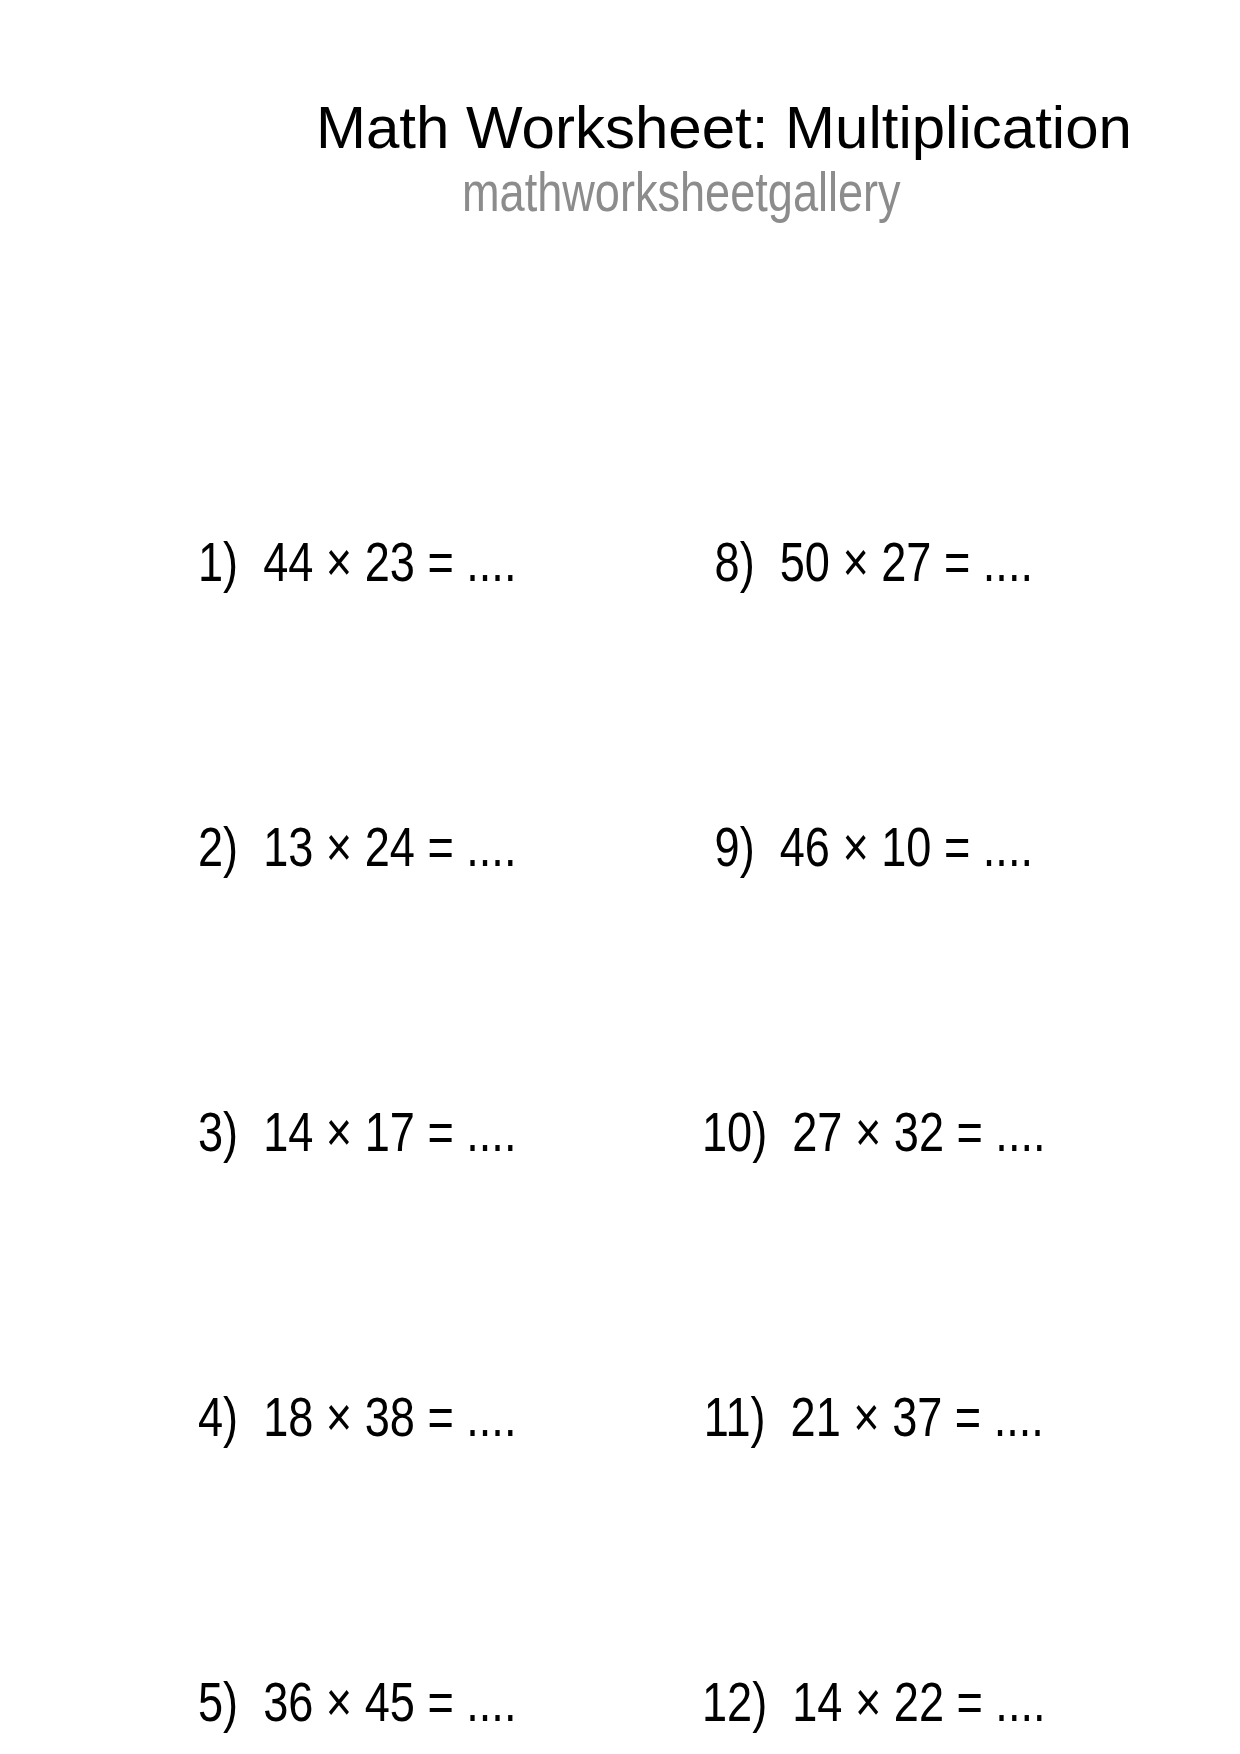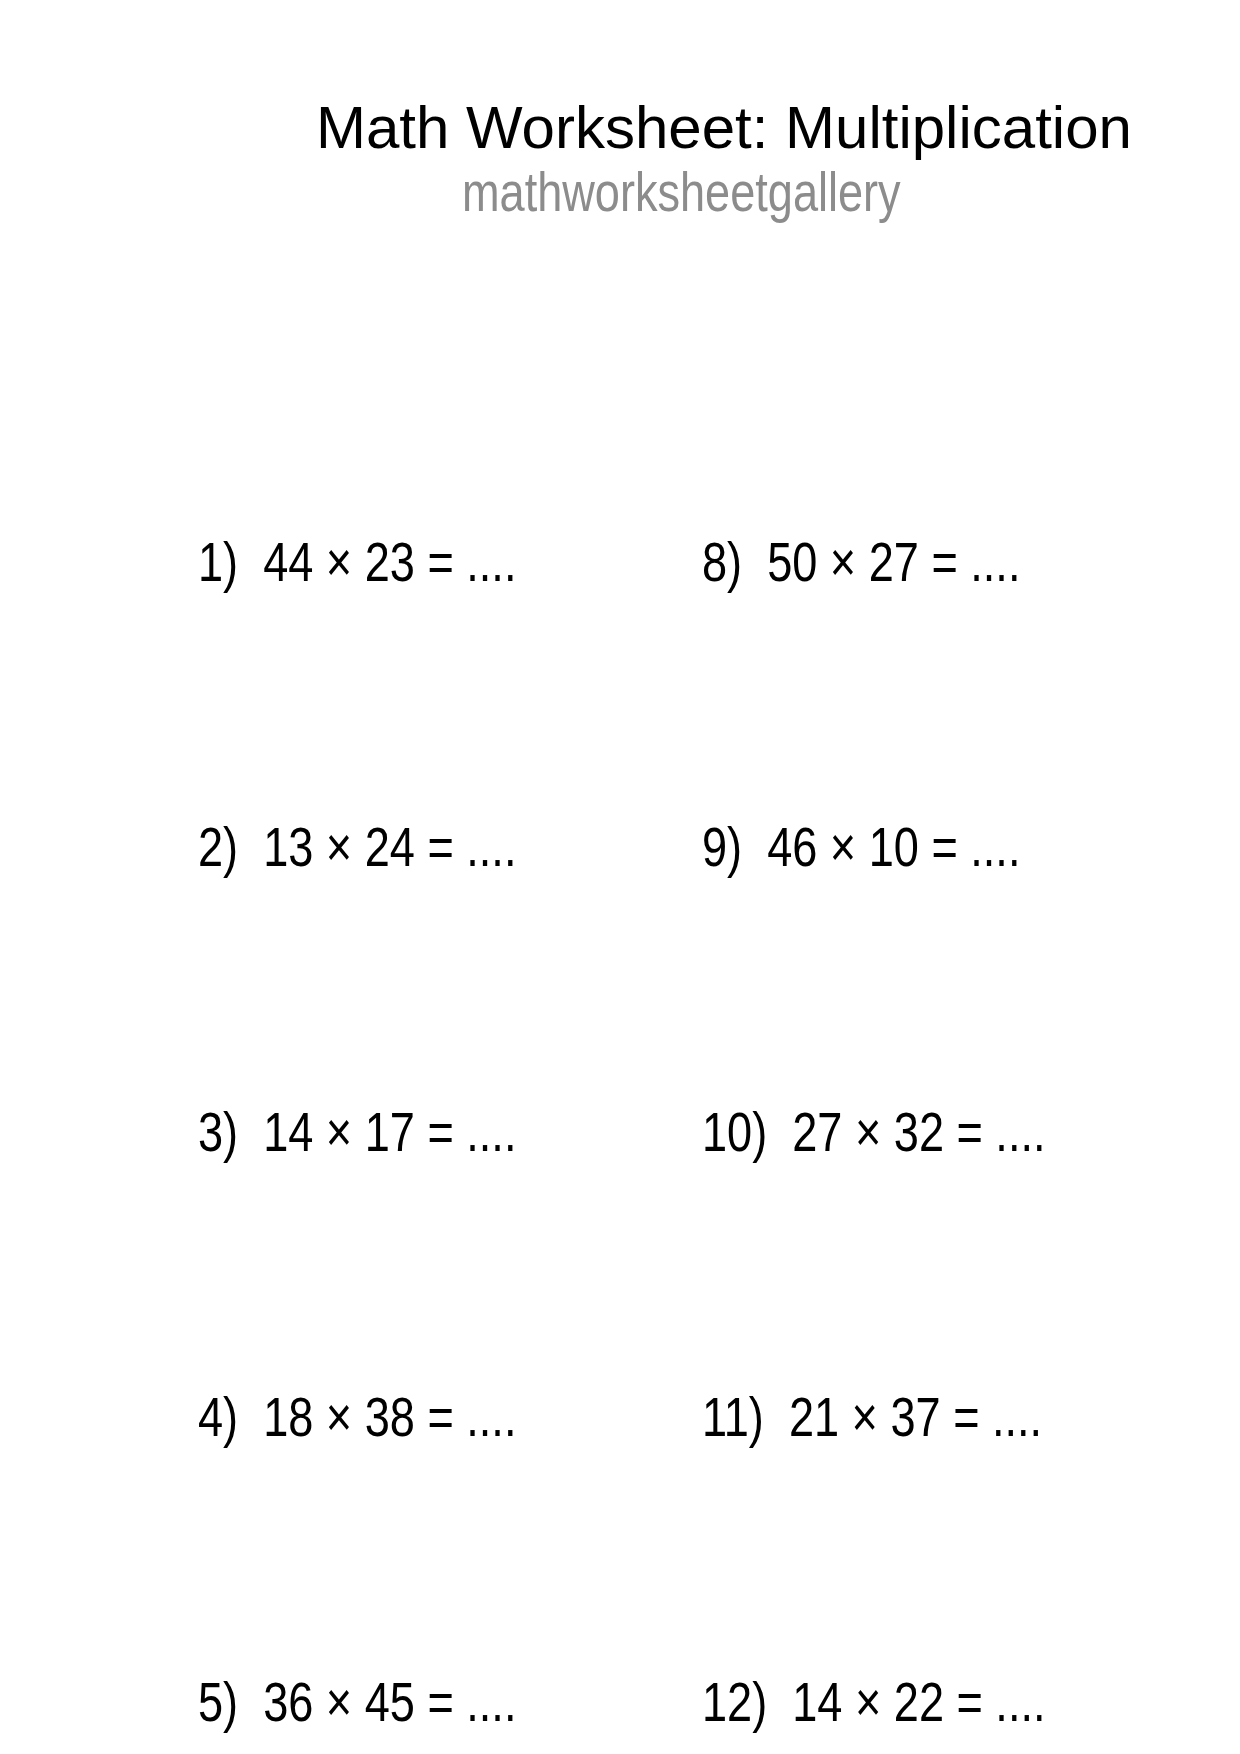--- a/index.html
+++ b/index.html
@@ -8,20 +8,21 @@
     background: #ffffff;
   }
   .page {
     position: relative;
     width: 1240px;
     height: 1754px;
     background: #ffffff;
     overflow: hidden;
     font-family: "Liberation Sans", "DejaVu Sans", sans-serif;
     color: #000000;
+    text-align: center;
   }
   .title {
     position: absolute;
     left: 316px;
     top: 98px;
     font-size: 60px;
     line-height: 60px;
     white-space: pre;
     color: #000000;
   }

